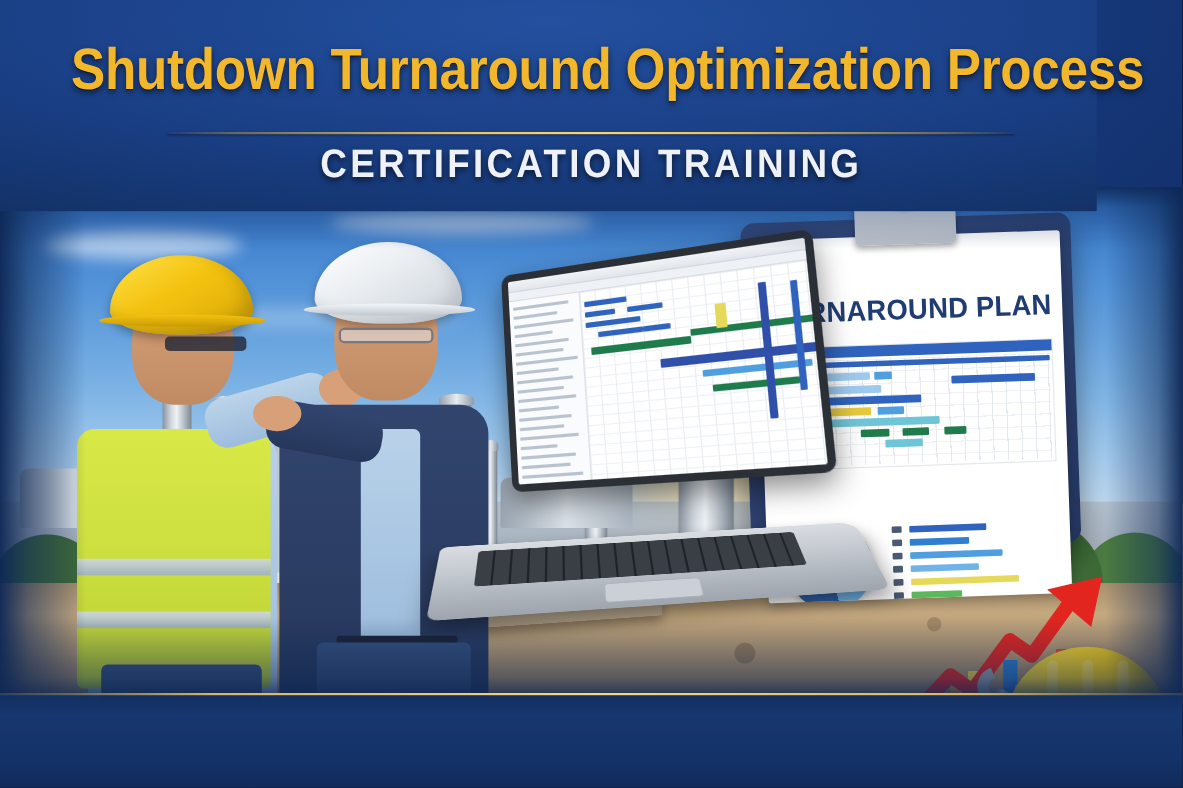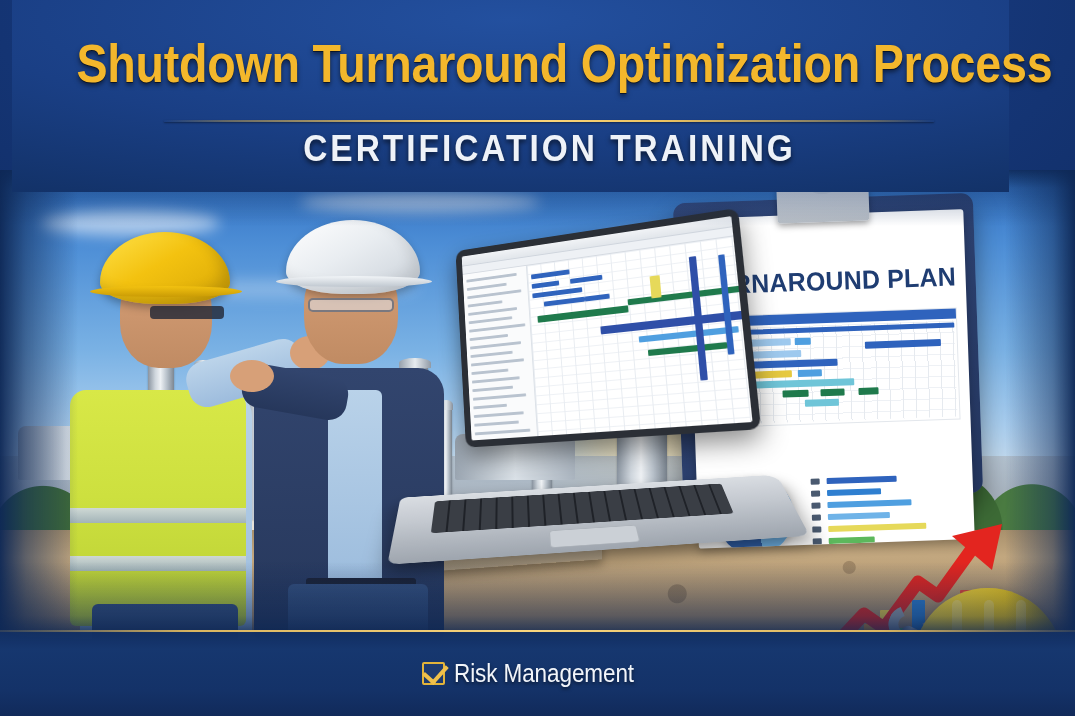--- a/index.html
+++ b/index.html
@@ -8,21 +8,21 @@
     position:relative;
     width:1075px;height:716px;
     overflow:hidden;
     font-family:"Liberation Sans", sans-serif;
     background:
       radial-gradient(120% 90% at 50% 0%, #1c4392 0%, #143473 42%, #0f2a5e 70%, #0b2050 100%);
   }
 
   
   .header{
-    position:absolute;left:12px;top:0;width:997px;height:192px;
+    position:absolute;left:0;top:0;width:997px;height:192px;
     z-index:40;
     background:
       radial-gradient(140% 160% at 50% 10%, #23509f 0%, #1a3f85 38%, #123166 68%, #0e2756 100%);
   }
   .title{
     position:absolute;top:36px;left:0;width:1075px;
     text-align:center;
     color:#f3b72c;
     font-size:53px;
     font-weight:700;
@@ -469,20 +469,16 @@
 
   <div class="header">
     <div class="title">Shutdown Turnaround Optimization Process</div>
     <div class="gold-rule"></div>
     <div class="subtitle">CERTIFICATION TRAINING</div>
   </div>
 
   <div class="footer">
     <div class="footer-rule"></div>
     <div class="checks">
-      <div class="chk-item">
-        <span class="chk-box"></span>
-        <span class="chk-label">Risk Management</span>
-      </div>
     </div>
   </div>
 
 </div>
 
 </body></html>

